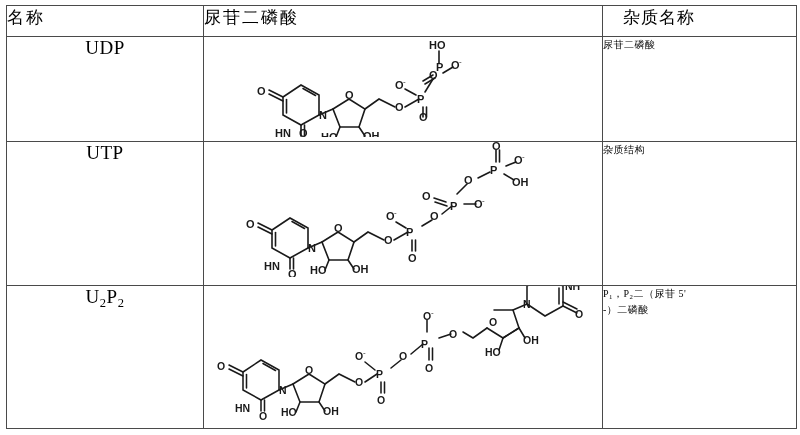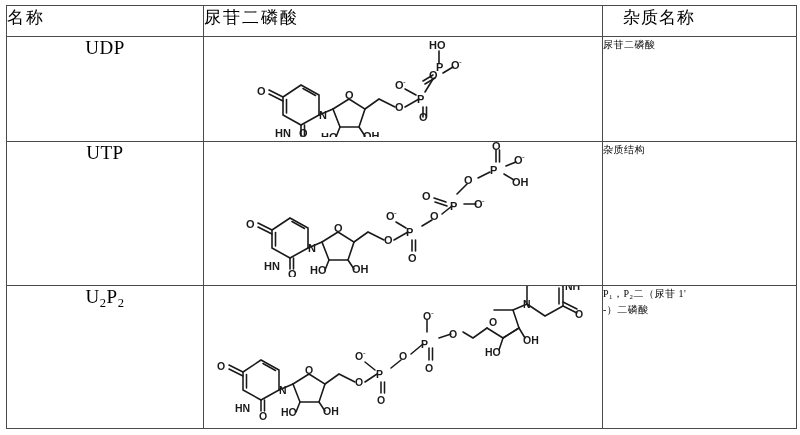--- a/index.html
+++ b/index.html
@@ -335,21 +335,21 @@
               <text x="268" y="70">HO</text>
               <text x="306" y="58">OH</text>
             </g>
             <g fill="#1a1a1a" font-family="'Liberation Sans', sans-serif" font-size="8">
               <text x="146" y="69">-</text>
               <text x="214" y="29">-</text>
             </g>
           </svg>
         </td>
         <td class="iname-cell">
-          <div><span>P</span><sub>1</sub><span>，P</span><sub>2</sub><span>二（尿苷 1'</span></div>
+          <div><span>P</span><sub>1</sub><span>，P</span><sub>2</sub><span>二（尿苷 5'</span></div>
           <div>-）二磷酸</div>
         </td>
       </tr>
 
     </tbody>
   </table>
 
 </div>
 
 </body></html>

